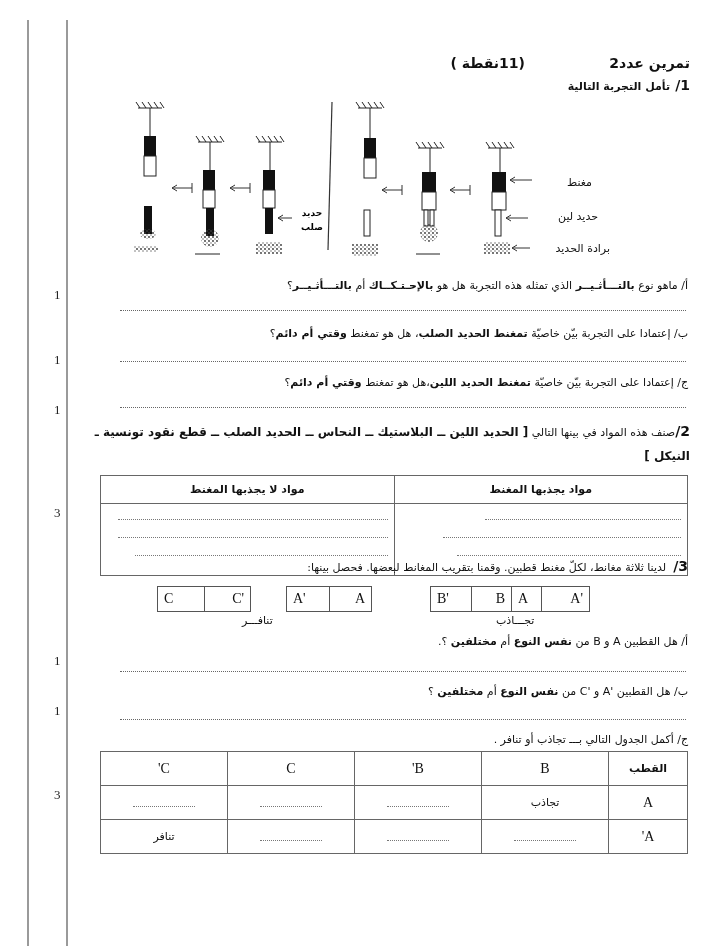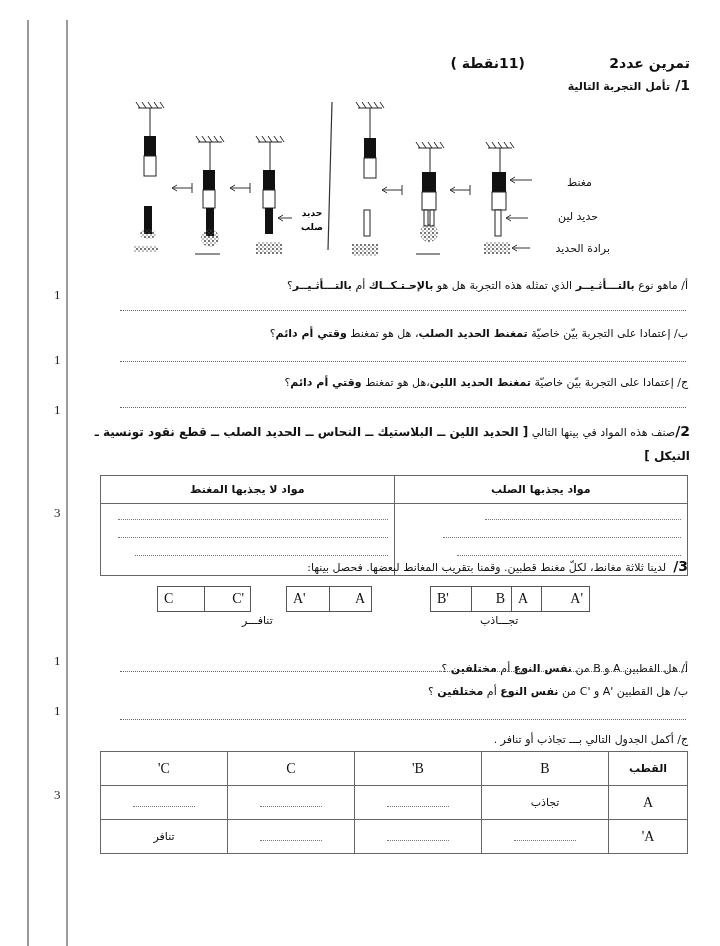--- a/index.html
+++ b/index.html
@@ -142,21 +142,21 @@
 <div class="dots" style="top:406px;"></div>
 
 <div class="abs rtl" style="right:30px; top:420px; width:600px; line-height:22px;">
   <span class="title" style="font-size:14px;">2/</span><span class="q">صنف هذه المواد في بينها التالي </span>
   <b class="q" style="font-size:12px;">[ الحديد اللين ــ البلاستيك ــ النحاس ــ الحديد الصلب ــ قطع نقود تونسية ـ النيكل ]</b>
 </div>
 
 <table class="t1" dir="rtl">
   <tbody>
       <tr>
-    <th style="width:50%;">مواد يجذبها الصلب</th>
+    <th style="width:50%;">مواد يجذبها المغنط</th>
     <th>مواد لا يجذبها المغنط</th>
   </tr>
   <tr>
     <td>
       <div class="dl" style="width:70%;"></div>
           <div class="dl" style="width:85%;"></div>
           <div class="dl" style="width:80%;"></div>
     </td>
     <td>
       <div class="dl" style="width:96%;"></div>
@@ -180,23 +180,23 @@
   <div style="width:42px; justify-content:flex-end;">A</div>
 </div>
 <div class="abs q" style="left:242px; top:614px;">تنافـــر</div>
 
 <div class="polebox" style="left:430px;">
   <div style="width:40px;">B'</div>
   <div style="width:40px; justify-content:flex-end;">B</div>
   <div style="width:30px;">A</div>
   <div style="width:48px; justify-content:flex-end;">A'</div>
 </div>
-<div class="abs q" style="left:480px; top:614px;">تجـــاذب</div>
-
-<div class="abs rtl q" style="right:32px; top:635px; width:600px;margin-top:27px;">
+<div class="abs q" style="left:496px; top:614px;">تجـــاذب</div>
+
+<div class="abs rtl q" style="right:32px; top:635px; width:600px;">
   <span>أ/  هل القطبين A و B من </span><b>نفس النوع</b><span> أم </span><b>مختلفين</b><span> ؟.</span>
 </div>
 <div class="dots" style="top:670px;"></div>
 
 <div class="abs rtl q" style="right:32px; top:685px; width:600px;">
   <span>ب/ هل القطبين 'A و 'C من </span><b>نفس النوع</b><span> أم </span><b>مختلفين</b><span> ؟</span>
 </div>
 <div class="dots" style="top:718px;"></div>
 
 <div class="abs rtl q" style="right:32px; top:733px; width:600px;">ج/ أكمل الجدول التالي بـــ  تجاذب أو تنافر .</div>

